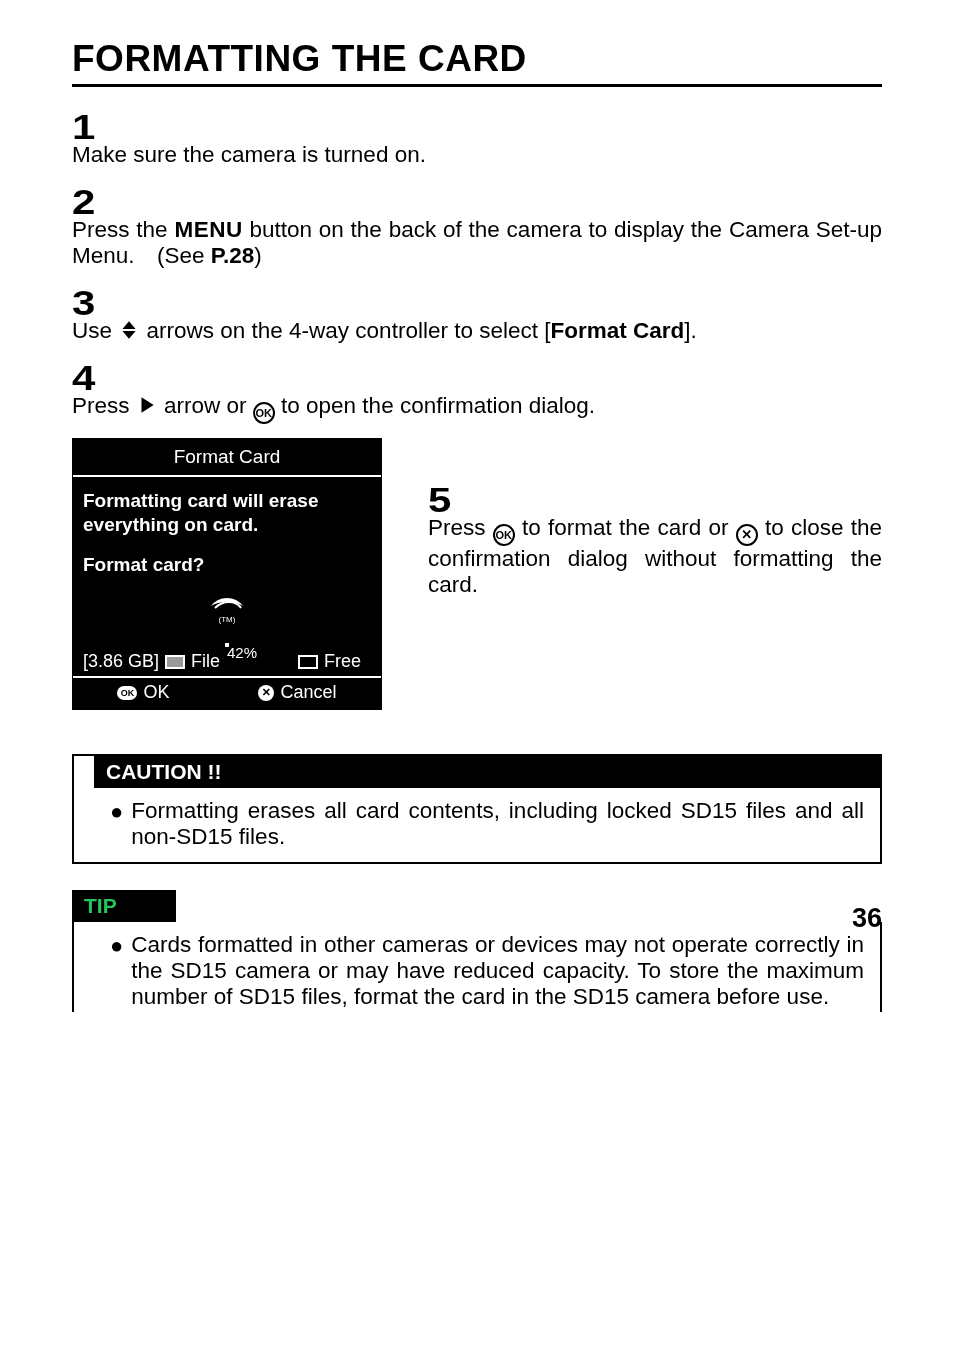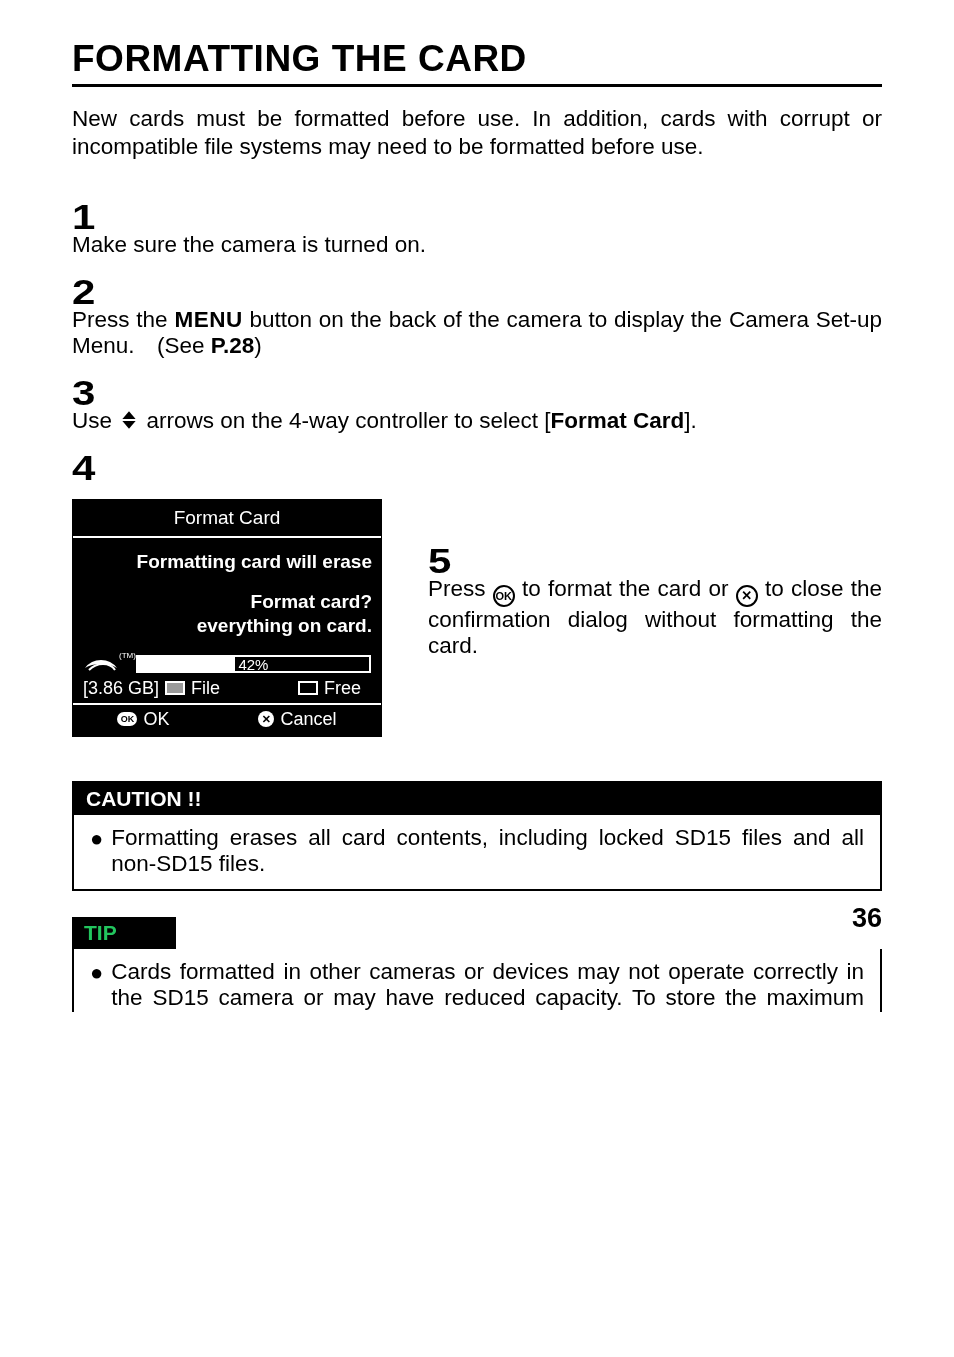--- a/index.html
+++ b/index.html
@@ -95,36 +95,37 @@
     color: #fff;
     border: 1px solid #000;
   }
   .dialog-title {
     text-align: center;
     font-size: 19px;
     padding: 7px 0 7px 0;
     border-bottom: 2px solid #fff;
   }
   .dialog-body {
-    padding: 12px 9px 10px 10px;
-    text-align: right;
+    padding: 12px 28px 10px 10px;
+    text-align: left;
     font-size: 19px;
     font-weight: 700;
   }
   .dialog-body .line { line-height: 1.25; }
   .dialog-body .q { margin-top: 16px; }
   .progress-row {
     padding: 0 10px 0 10px;
     font-size: 18px;
   }
   .prog-top {
     display: flex;
     align-items: center;
-    gap: 0;
+    gap: 11px;
     margin-top: 6px;
+    flex-direction: column;
   }
   .sd-logo {
     width: 36px;
     height: 20px;
     position: relative;
   }
   .sd-logo svg { width: 36px; height: 20px; }
   .tm {
     font-size: 8px;
     position: relative;
@@ -205,20 +206,21 @@
     align-items: center;
     justify-content: center;
     font-size: 11px;
     font-weight: 900;
   }
   .right-col { flex: 1; padding-top: 40px; }
   .right-col .step-text { text-align: justify; }
   .box {
     border: 2px solid #000;
     margin-top: 44px;
+    padding-left: 20px;
   }
   .box-header {
     background: #000;
     color: #fff;
     font-weight: 700;
     font-size: 21px;
     padding: 4px 12px;
   }
   .box-body {
     padding: 10px 16px 12px 16px;
@@ -250,21 +252,20 @@
     font-weight: 900;
   }
 </style>
 </head>
 <body>
 
 <div class="page">
 
   <div class="title">FORMATTING THE CARD</div>
 
-  <div class="intro">New cards must be formatted before use. In addition, cards with corrupt or incompatible file systems may need to be formatted before use.</div>
 
   <div>
     <div class="step-num">1</div>
     <div class="step-text">Make sure the camera is turned on.</div>
   </div>
 
   <div>
     <div class="step-num">2</div>
     <div class="step-text">
       <span>Press the </span><span class="menu-glyph">MENU</span><span> button on the back of the camera to display the Camera Set-up Menu. (See </span><span class="bold">P.28</span><span>)</span>
@@ -278,29 +279,36 @@
           <svg viewBox="0 0 20 20">
             <polygon points="10,2 16,9 4,9" fill="#000"></polygon>
             <polygon points="10,18 16,11 4,11" fill="#000"></polygon>
           </svg>
         </span><span> arrows on the 4-way controller to select [</span><span class="bold">Format Card</span><span>].</span>
     </div>
   </div>
 
   <div>
     <div class="step-num">4</div>
+    <div class="step-text">
+      <span>Press </span><span class="inline-icon">
+          <svg viewBox="0 0 20 20">
+            <polygon points="5,3 16,10 5,17" fill="#000"></polygon>
+          </svg>
+        </span><span> arrow or </span><span class="ok-circle">OK</span><span> to open the confirmation dialog.</span>
+    </div>
   </div>
 
   <div class="two-col">
     <div class="dialog">
       <div class="dialog-title">Format Card</div>
       <div class="dialog-body">
         <div class="line">Formatting card will erase</div>
+        <div class="line">everything on card.</div>
         <div class="line q">Format card?</div>
-        <div class="line">everything on card.</div>
       </div>
       <div class="progress-row">
         <div class="prog-top">
           <span class="sd-logo">
             <svg viewBox="0 0 36 20">
                 <path d="M2 14 Q8 6 18 6 Q28 6 34 14 Q28 10 18 10 Q8 10 2 14 Z" fill="#fff"></path>
                 <path d="M6 16 Q12 10 20 10 Q28 10 32 16" stroke="#fff" stroke-width="2" fill="none"></path>
               </svg>
           </span>
           <span class="tm">(TM)</span>

